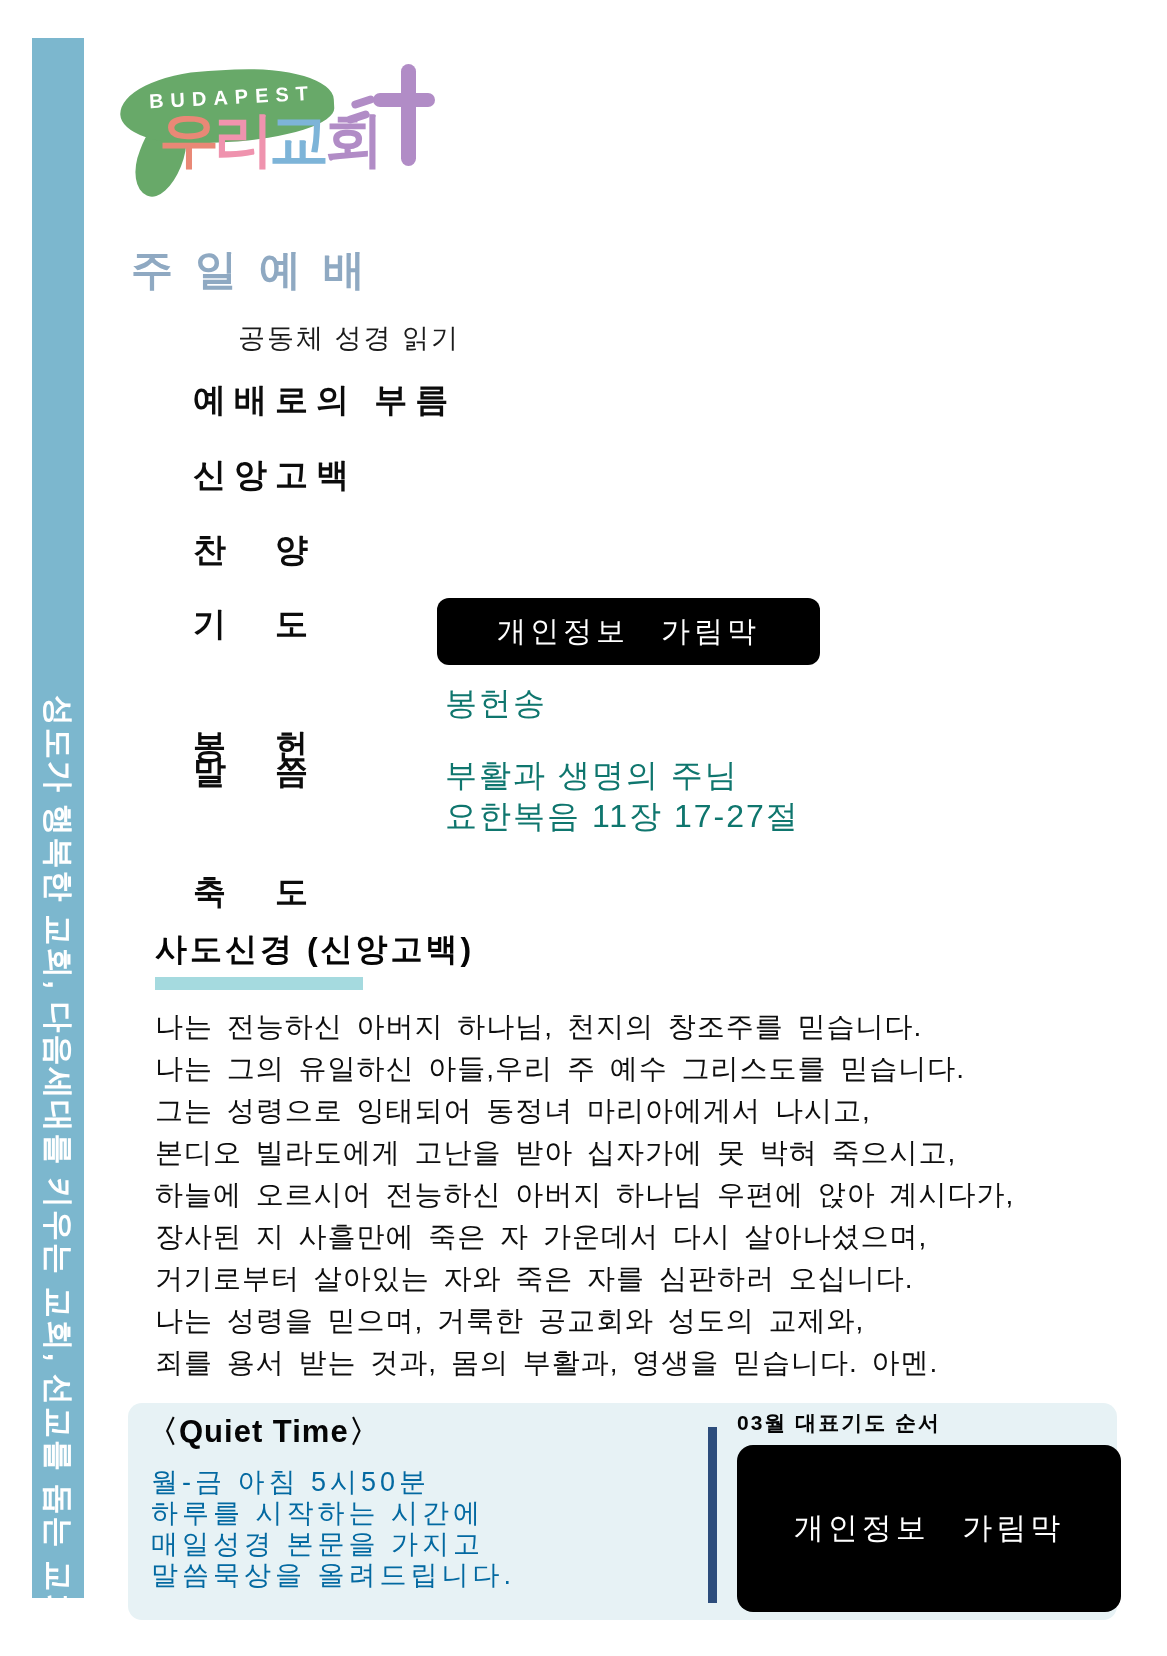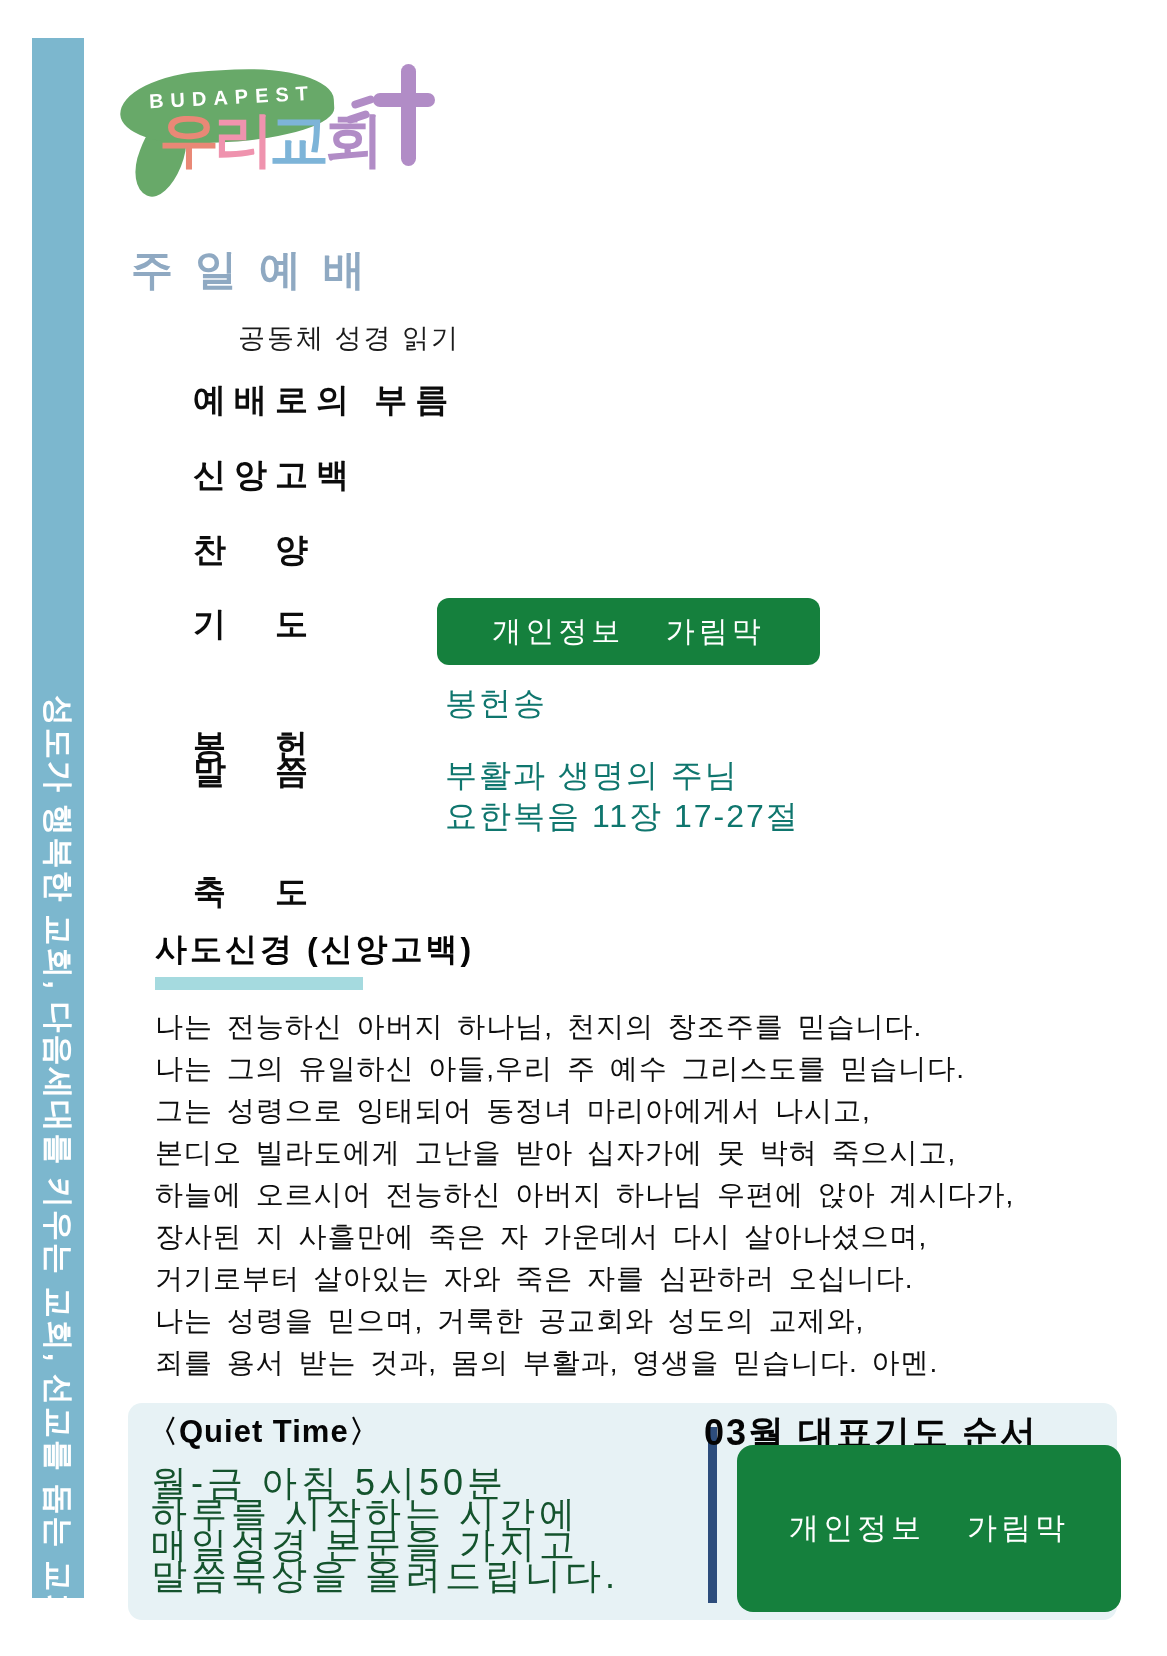--- a/index.html
+++ b/index.html
@@ -42,38 +42,38 @@
     color:#8fa9c2;letter-spacing:22px;white-space:nowrap;}
   .intro{position:absolute;left:197px;top:320px;font-size:27px;letter-spacing:2px;color:#1b1b1b;white-space:nowrap;margin-left:41px;}
   
   .svc-label{position:absolute;left:193px;font-size:33px;font-weight:bold;letter-spacing:8px;
     color:#0c0c0c;white-space:nowrap;}
   .svc-content{position:absolute;left:445px;font-size:32px;letter-spacing:2px;color:#0f766e;white-space:nowrap;}
   .t-call{top:378px;} .t-confess{top:453px;} .t-praise{top:528px;} .t-pray{top:602px;}
   .t-offer{top:676px;margin-top:48px;} .t-word{top:750px;} .t-bless{top:854px;margin-top:16px;}
   .t-offersong{top:682px;} .t-sermon1{top:754px;} .t-sermon2{top:795px;}
   .badge{
-    background:#15803d;color:#ffffff;display:flex;align-items:center;justify-content:center;
-    letter-spacing:4px;word-spacing:20px;white-space:nowrap;font-family:Liberation Mono, monospace;
+    background:#000000;color:#ffffff;display:flex;align-items:center;justify-content:center;
+    letter-spacing:4px;word-spacing:20px;white-space:nowrap;
   }
   .badge-top{position:absolute;left:437px;top:598px;width:383px;height:67px;border-radius:12px;font-size:29px;}
   
   .creed-title{position:absolute;left:155px;top:928px;font-size:32px;font-weight:bold;
     letter-spacing:3px;color:#050505;white-space:nowrap;}
   .creed-underline{position:absolute;left:155px;top:977px;width:208px;height:13px;background:#a5dadf;}
   .creed{position:absolute;left:155px;top:1006px;font-size:28px;line-height:42px;
     letter-spacing:1px;word-spacing:5px;color:#0e0e0e;white-space:nowrap;}
   
   .panel{position:absolute;left:128px;top:1403px;width:989px;height:217px;background:#e7f2f5;border-radius:14px;}
   .qt-title{position:absolute;left:147px;top:1411px;font-size:31px;font-weight:bold;
     letter-spacing:1px;color:#050505;white-space:nowrap;}
-  .qt-lines{position:absolute;left:151px;top:1467px;font-size:36px;line-height:31px;
-    letter-spacing:4px;color:#14532d;white-space:nowrap;}
+  .qt-lines{position:absolute;left:151px;top:1467px;font-size:27px;line-height:31px;
+    letter-spacing:4px;color:#0369a1;white-space:nowrap;}
   .divider{position:absolute;left:708px;top:1427px;width:9px;height:176px;background:#2d4d7c;}
-  .prayer-title{position:absolute;left:704px;top:1409px;font-size:36px;font-weight:bold;
+  .prayer-title{position:absolute;left:737px;top:1409px;font-size:21px;font-weight:bold;
     letter-spacing:2px;color:#050505;white-space:nowrap;}
   .badge-bottom{position:absolute;left:737px;top:1445px;width:384px;height:167px;border-radius:16px;font-size:30px;}
 </style>
 </head>
 <body>
 
 <div class="page">
 
   <div class="side-bar"></div>
   <div class="side-text">성도가 행복한 교회, 다음세대를 키우는 교회, 선교를 돕는 교회</div>

